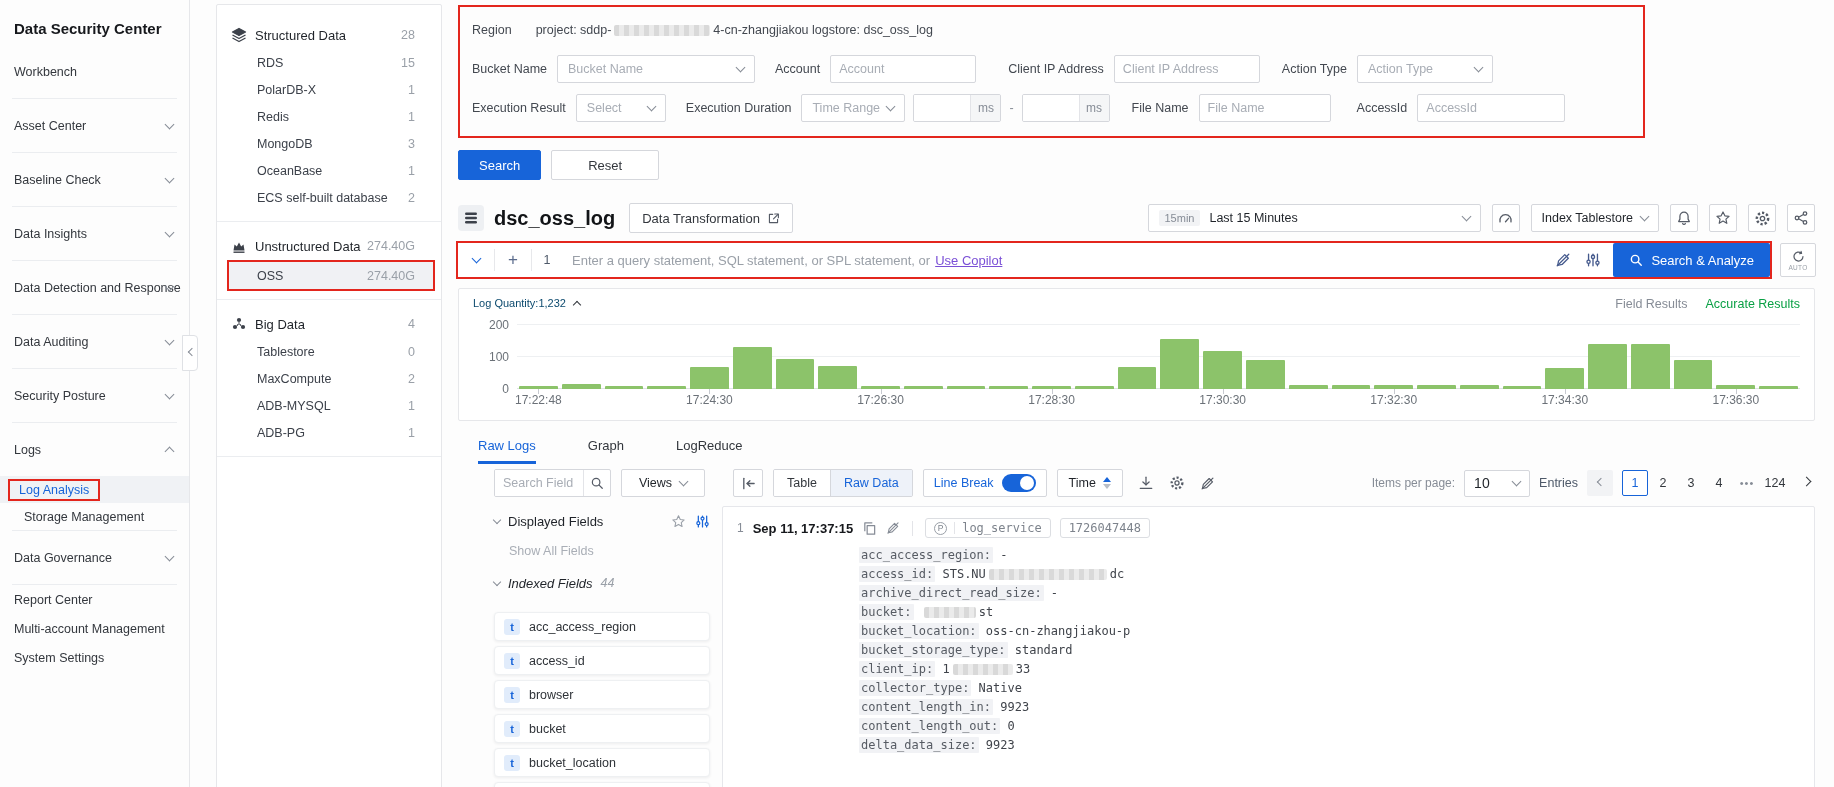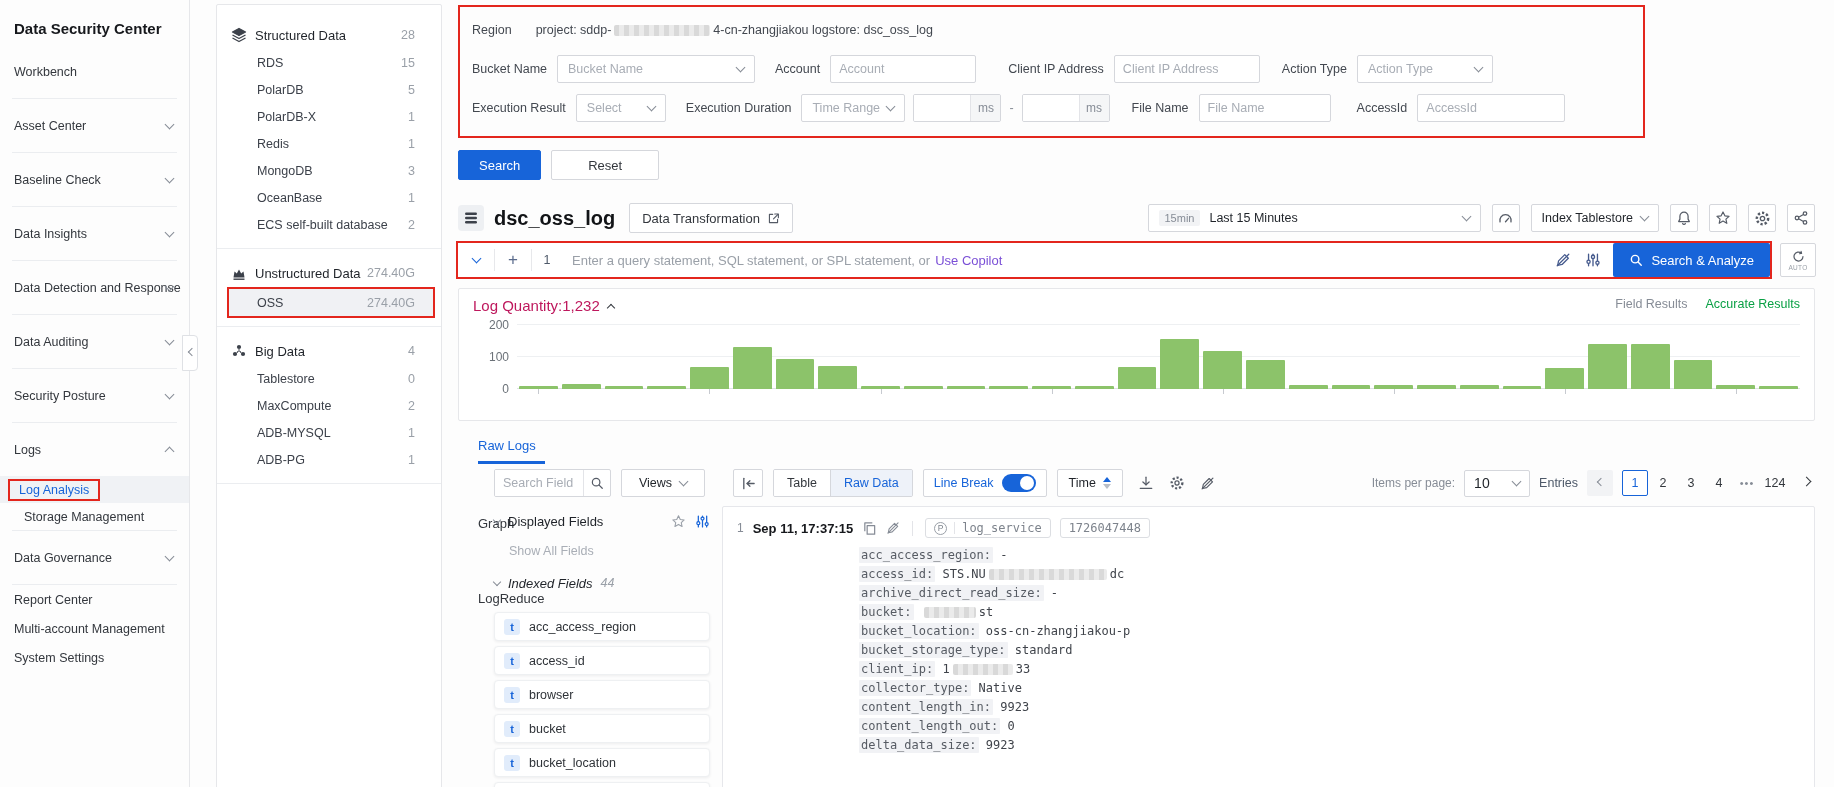--- a/index.html
+++ b/index.html
@@ -69,45 +69,45 @@
   .icon-btn { width:28px; height:28px; border:1px solid #d5d7dc; border-radius:2px; background:#fff; display:flex; align-items:center; justify-content:center; cursor:pointer; }
   #index-attr { width:auto; padding:0 10px; gap:8px; font-size:12.5px; color:#1f2329; }
 
   
   #query-frame { position:absolute; left:456px; top:241px; width:1316px; height:38px; border:2px solid #e3261d; display:flex; background:#fff; }
   .qb-btn { width:36px; display:flex; align-items:center; justify-content:center; cursor:pointer; }
   .qb-sep { width:1px; background:#e7e8eb; margin:6px 0; }
   #qb-line-no { width:30px; display:flex; align-items:center; justify-content:center; font-size:12.5px; color:#4e5969; }
   #qb-plus { font-size:17px; color:#5a6b8c; font-weight:400; }
   #query-input { flex:1; display:flex; align-items:center; padding-left:10px; font-size:13px; color:#9aa0a8; gap:5px; cursor:text; white-space:nowrap; overflow:hidden; }
-  #copilot-link { color:#7a4fd6; cursor:pointer; }
+  #copilot-link { color:#7a4fd6; text-decoration:underline; cursor:pointer; }
   #qb-icons { display:flex; align-items:center; gap:14px; padding:0 12px; }
   #search-analyze { background:#1764d9; color:#fff; border:none; height:100%; padding:0 16px; display:flex; align-items:center; gap:8px; font-size:13px; border-radius:2px; cursor:pointer; font-family:"Liberation Sans",sans-serif; }
   #auto-btn { position:absolute; left:1780px; top:243px; width:36px; height:34px; border:1px solid #d5d7dc; border-radius:2px; background:#fff; display:flex; flex-direction:column; align-items:center; justify-content:center; cursor:pointer; }
   #auto-btn span { font-size:6.5px; color:#9aa0a8; margin-top:1px; letter-spacing:.3px; }
 
   
   #chart-card { position:absolute; left:458px; top:288px; width:1357px; height:133px; border:1px solid #e6e7ea; border-radius:2px; background:#fff; }
-  #chart-title-row { position:absolute; left:14px; top:8px; display:flex; align-items:center; gap:8px; font-size:15px; color:#be185d; cursor:pointer; }
+  #chart-title-row { position:absolute; left:14px; top:8px; display:flex; align-items:center; gap:8px; font-size:11px; color:#0c4a6e; cursor:pointer; }
   #chart-legend { position:absolute; right:14px; top:8px; display:flex; gap:18px; font-size:12.5px; }
   #legend-query { color:#868c96; }
   #legend-accurate { color:#0aa045; }
   #chart-plot { position:absolute; left:58px; right:14px; top:36px; height:64px; }
   #chart-grid .gline { position:absolute; left:0; right:0; height:0; border-top:1px solid #eef0f2; }
   #chart-grid .gline.base { border-top:1px solid #dfe2e6; }
   #chart-bars { position:absolute; inset:0; display:flex; align-items:flex-end; }
   .bar-slot { flex:1; height:100%; display:flex; align-items:flex-end; padding:0 2px; }
   .bar-slot .bar { width:100%; border-radius:1px 1px 0 0; }
   .xtick { position:absolute; bottom:-5px; width:0; height:5px; border-left:1px solid #c7cad0; }
   #chart-ylab span { position:absolute; width:36px; text-align:right; font-size:12px; color:#6b7178; }
   #chart-xlab { position:absolute; left:58px; right:14px; top:104px; height:16px; }
   #chart-xlab span { position:absolute; transform:translateX(-50%); font-size:12px; color:#6b7178; white-space:nowrap; }
 
   
-  #tabs { position:absolute; left:478px; top:438px; display:flex; gap:52px;flex-direction:column; }
+  #tabs { position:absolute; left:478px; top:438px; display:flex; gap:52px; }
   .tab { font-size:13px; color:#33373d; padding-bottom:8px; cursor:pointer; }
   .tab.active { color:#1764d9; border-bottom:3px solid #1764d9; }
   #toolbar { position:absolute; left:494px; top:469px; right:19px; height:28px; display:flex; align-items:center; }
   #sf-wrap { display:flex; height:28px; border:1px solid #d5d7dc; border-radius:2px; background:#fff; overflow:hidden; }
   #sf-wrap input { border:0; width:88px; padding:0 8px; font-size:12.5px; font-family:"Liberation Sans",sans-serif; }
   #sf-wrap input::placeholder { color:#a8adb5; }
   #sf-btn { width:27px; display:flex; align-items:center; justify-content:center; border-left:1px solid #e3e4e8; cursor:pointer; }
   #views-box { margin-left:10px; width:84px; height:28px; border:1px solid #d5d7dc; border-radius:2px; background:#fff; display:flex; align-items:center; justify-content:center; gap:8px; font-size:12.5px; cursor:pointer; }
   #collapse-btn { margin-left:28px; width:30px; height:28px; border:1px solid #d5d7dc; border-radius:2px; background:#fff; display:flex; align-items:center; justify-content:center; cursor:pointer; }
   #seg { margin-left:10px; display:flex; height:28px; border:1px solid #d5d7dc; border-radius:2px; overflow:hidden; }
@@ -242,24 +242,20 @@
           </svg>
         </span>
         <span>Structured Data</span>
         <span class="tcount">28</span>
       </div>
       <div class="tree-item">
         <span>RDS</span>
         <span class="tcount">15</span>
       </div>
       <div class="tree-item">
-        <span>PolarDB</span>
-        <span class="tcount">5</span>
-      </div>
-      <div class="tree-item">
         <span>PolarDB-X</span>
         <span class="tcount">1</span>
       </div>
       <div class="tree-item">
         <span>Redis</span>
         <span class="tcount">1</span>
       </div>
       <div class="tree-item">
         <span>MongoDB</span>
         <span class="tcount">3</span>
@@ -592,20 +588,30 @@
           </div>
         </div>
     <div class="xtick" style="left: 1.66667%;"></div>
         <div class="xtick" style="left: 15%;"></div>
         <div class="xtick" style="left: 28.3333%;"></div>
         <div class="xtick" style="left: 41.6667%;"></div>
         <div class="xtick" style="left: 55%;"></div>
         <div class="xtick" style="left: 68.3333%;"></div>
         <div class="xtick" style="left: 81.6667%;"></div>
         <div class="xtick" style="left: 95%;"></div>
+      </div>
+    <div id="chart-xlab">
+        <span style="left: 1.66667%;">17:22:48</span>
+        <span style="left: 15%;">17:24:30</span>
+        <span style="left: 28.3333%;">17:26:30</span>
+        <span style="left: 41.6667%;">17:28:30</span>
+        <span style="left: 55%;">17:30:30</span>
+        <span style="left: 68.3333%;">17:32:30</span>
+        <span style="left: 81.6667%;">17:34:30</span>
+        <span style="left: 95%;">17:36:30</span>
       </div>
   </div>
 
   <div id="tabs">
       <div class="tab active">Raw Logs</div>
       <div class="tab">Graph</div>
       <div class="tab">LogReduce</div>
     </div>
 
   <div id="toolbar">

